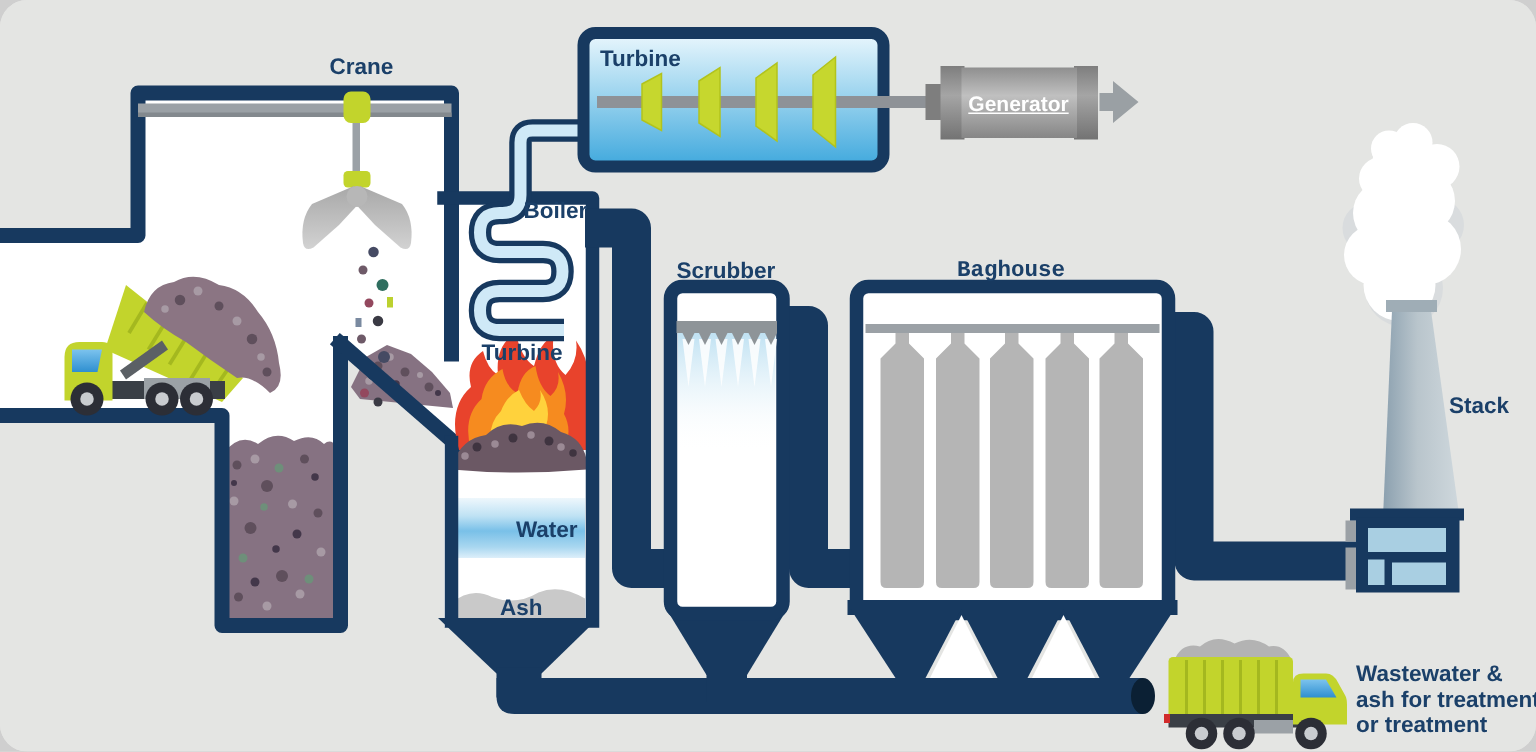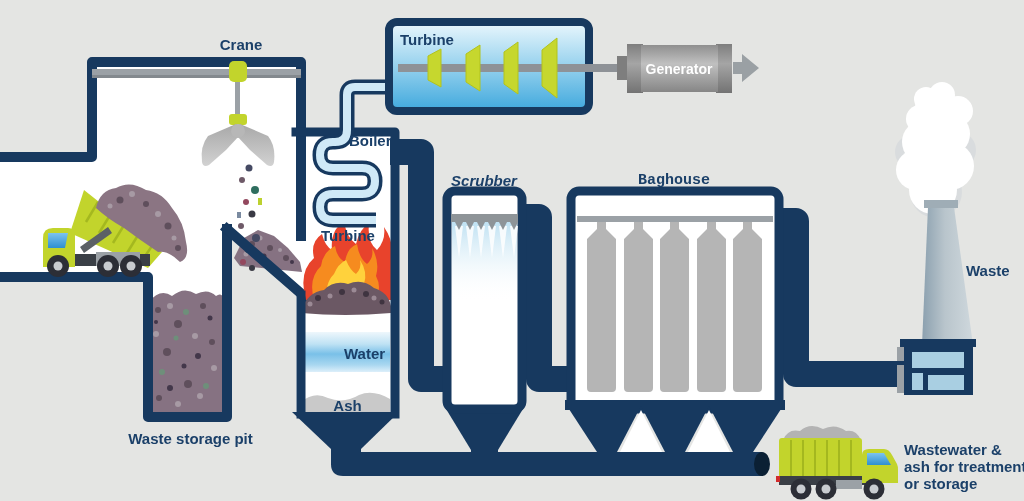--- a/index.html
+++ b/index.html
@@ -1,26 +1,26 @@
 <!DOCTYPE html>
 <html><head>
 <meta charset="utf-8">
 <style>
   html,body{margin:0;padding:0;background:#cfcfcf;}
   .stage{
     position:relative;width:1024px;height:501px;overflow:hidden;
-    background:#e4e5e3;font-family:"Liberation Sans",sans-serif;
+    background:#e4e5e3;font-family:"Liberation Sans",sans-serif;border-radius:18px;
   }
   .stage svg{position:absolute;left:0;top:0;}
   .lbl{
     position:absolute;font-weight:bold;font-size:15px;color:#1b4069;
     white-space:nowrap;line-height:17px;
   }
   .lbl.center{text-align:center;}
-  .lbl.white{color:#ffffff;font-size:14px;}
+  .lbl.white{color:#ffffff;font-size:14px;text-decoration:underline;}
 </style>
 </head>
 <body>
 
 <div class="stage">
 
 <svg width="1024" height="501" viewBox="0 0 1024 501">
   <defs>
     <linearGradient id="gTurbine" x1="0" y1="0" x2="0" y2="1">
       <stop offset="0" stop-color="#eaf7fd"></stop>
@@ -354,26 +354,25 @@
     <rect x="716" y="44" width="16" height="49" fill="url(#gCap)"></rect>
     <rect x="641" y="45" width="77" height="47" fill="url(#gGen)"></rect>
   </g>
   <path d="M 733,62 h 9 v -8 l 17,14 l -17,14 v -8 h -9 z" fill="#9aa0a4"></path>
 </svg>
 
 <div class="lbl center" style="left:200px;top:36px;width:82px;">Crane</div>
 <div class="lbl" style="left:400px;top:31px;">Turbine</div>
 <div class="lbl" style="left:349px;top:132px;">Boiler</div>
 <div class="lbl center" style="left:305px;top:227px;width:86px;">Turbine</div>
-<div class="lbl center" style="left:439px;top:172px;width:90px;font-style:italic;">Scrubber</div>
+<div class="lbl center" style="left:439px;top:172px;width:90px;">Scrubber</div>
 <div class="lbl center" style="left:629px;top:172px;width:90px;font-family:Liberation Mono, monospace;">Baghouse</div>
 <div class="lbl white center" style="left:636px;top:61px;width:86px;">Generator</div>
-<div class="lbl" style="left:966px;top:262px;">Waste</div>
+<div class="lbl" style="left:966px;top:262px;">Stack</div>
 <div class="lbl center" style="left:322px;top:345px;width:85px;">Water</div>
 <div class="lbl center" style="left:305px;top:397px;width:85px;">Ash</div>
-<div class="lbl center" style="left:118px;top:430px;width:145px;">Waste storage pit</div>
 <div>
   <div class="lbl" style="left:904px;top:441px;">Wastewater &amp;</div>
   <div class="lbl" style="left:904px;top:458px;">ash for treatment</div>
-  <div class="lbl" style="left:904px;top:475px;">or storage</div>
+  <div class="lbl" style="left:904px;top:475px;">or treatment</div>
 </div>
 
 </div>
 
 </body></html>

